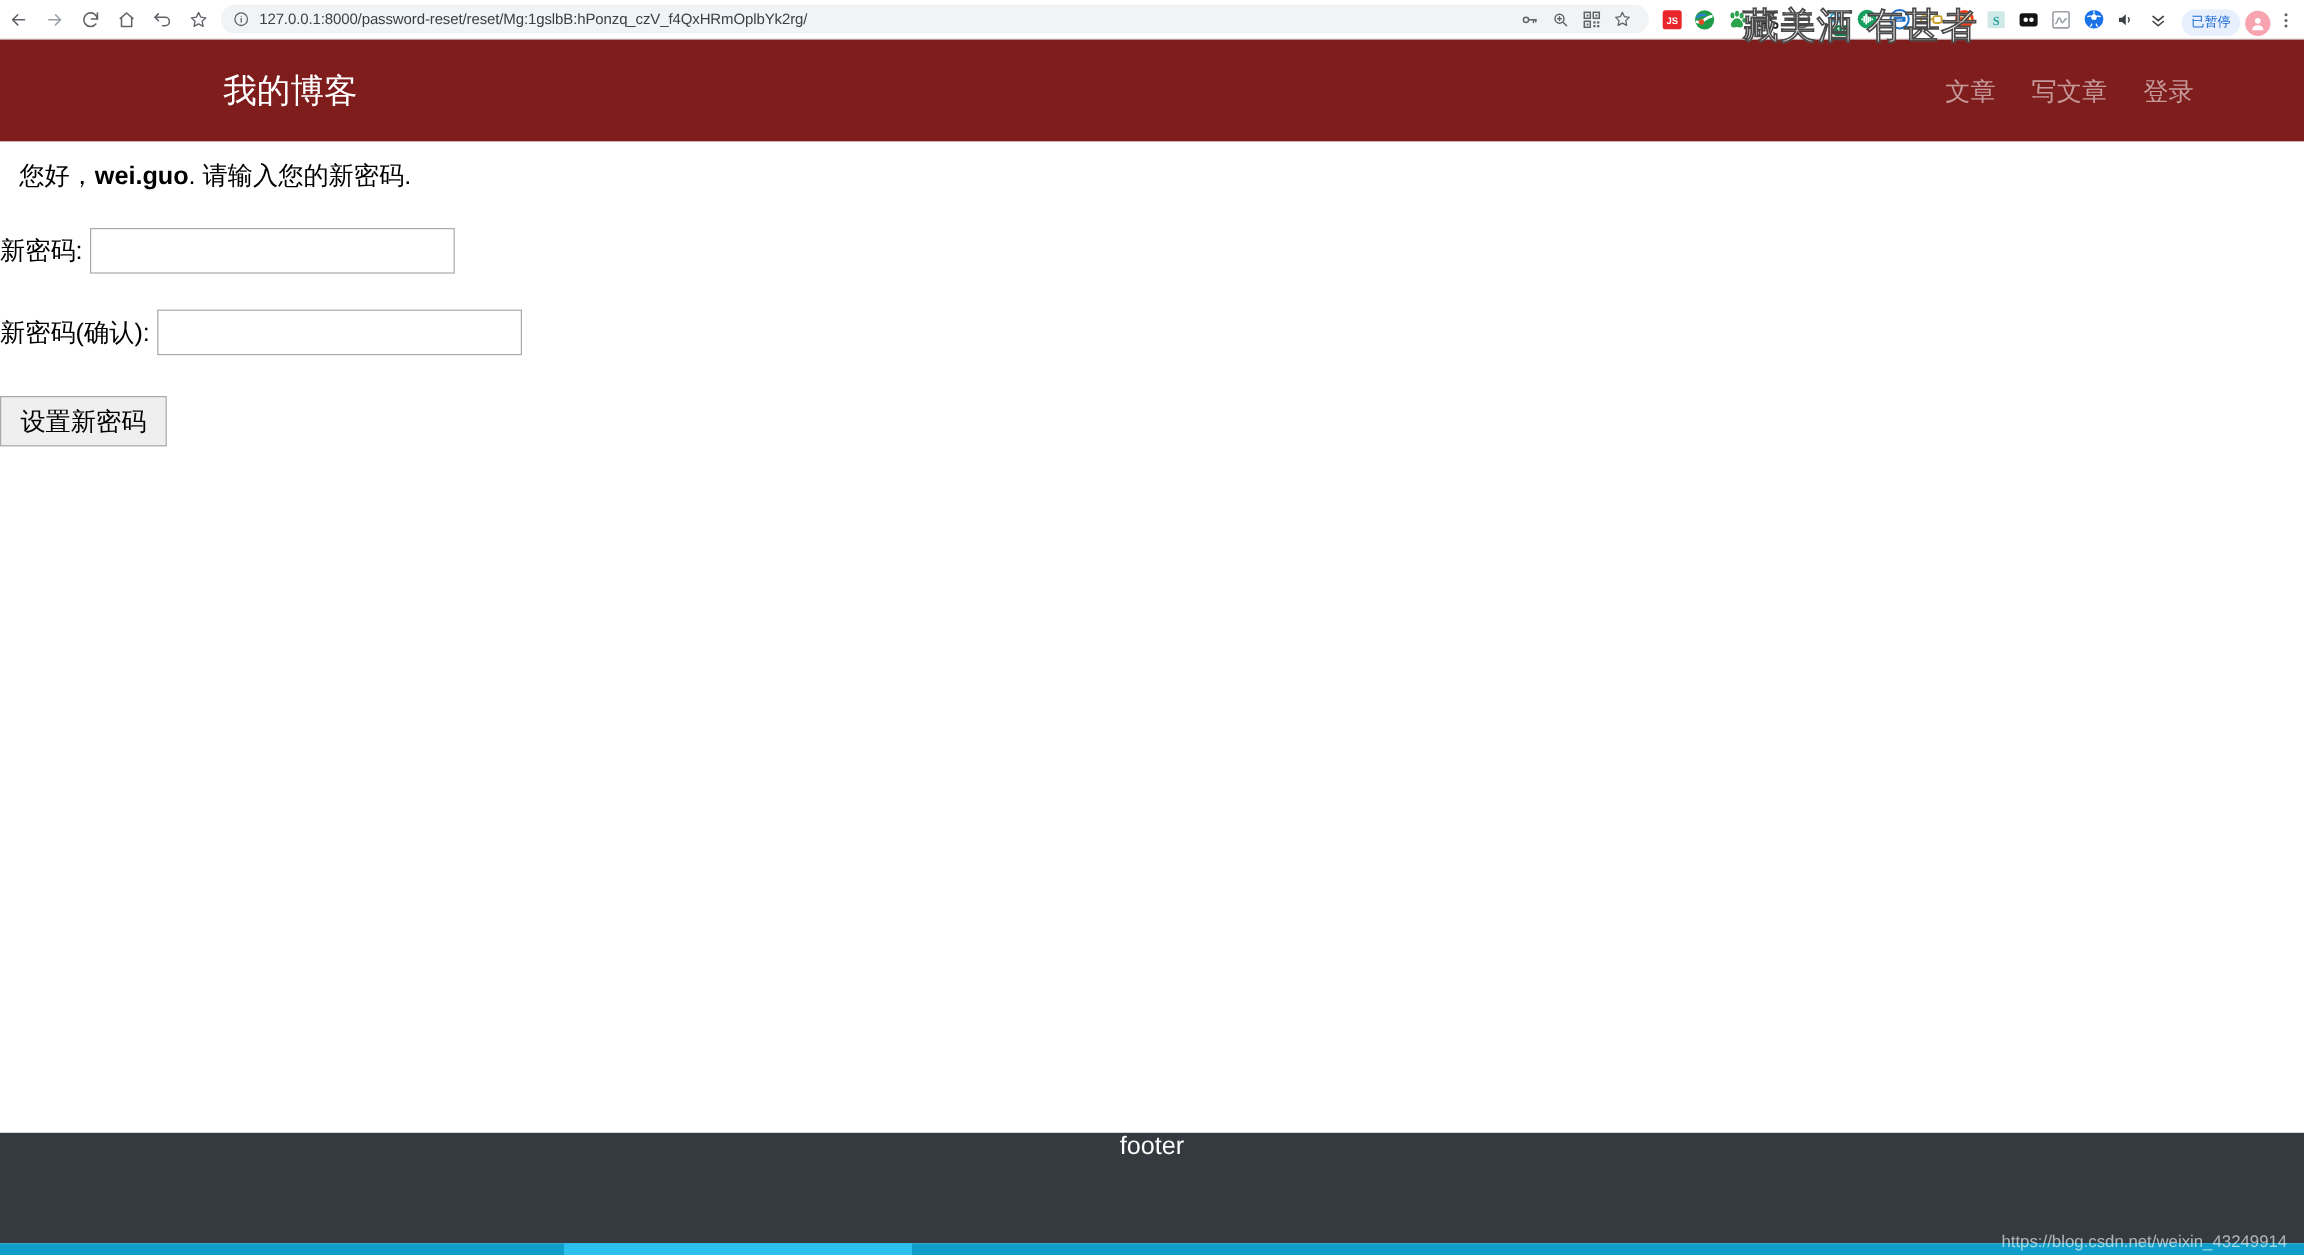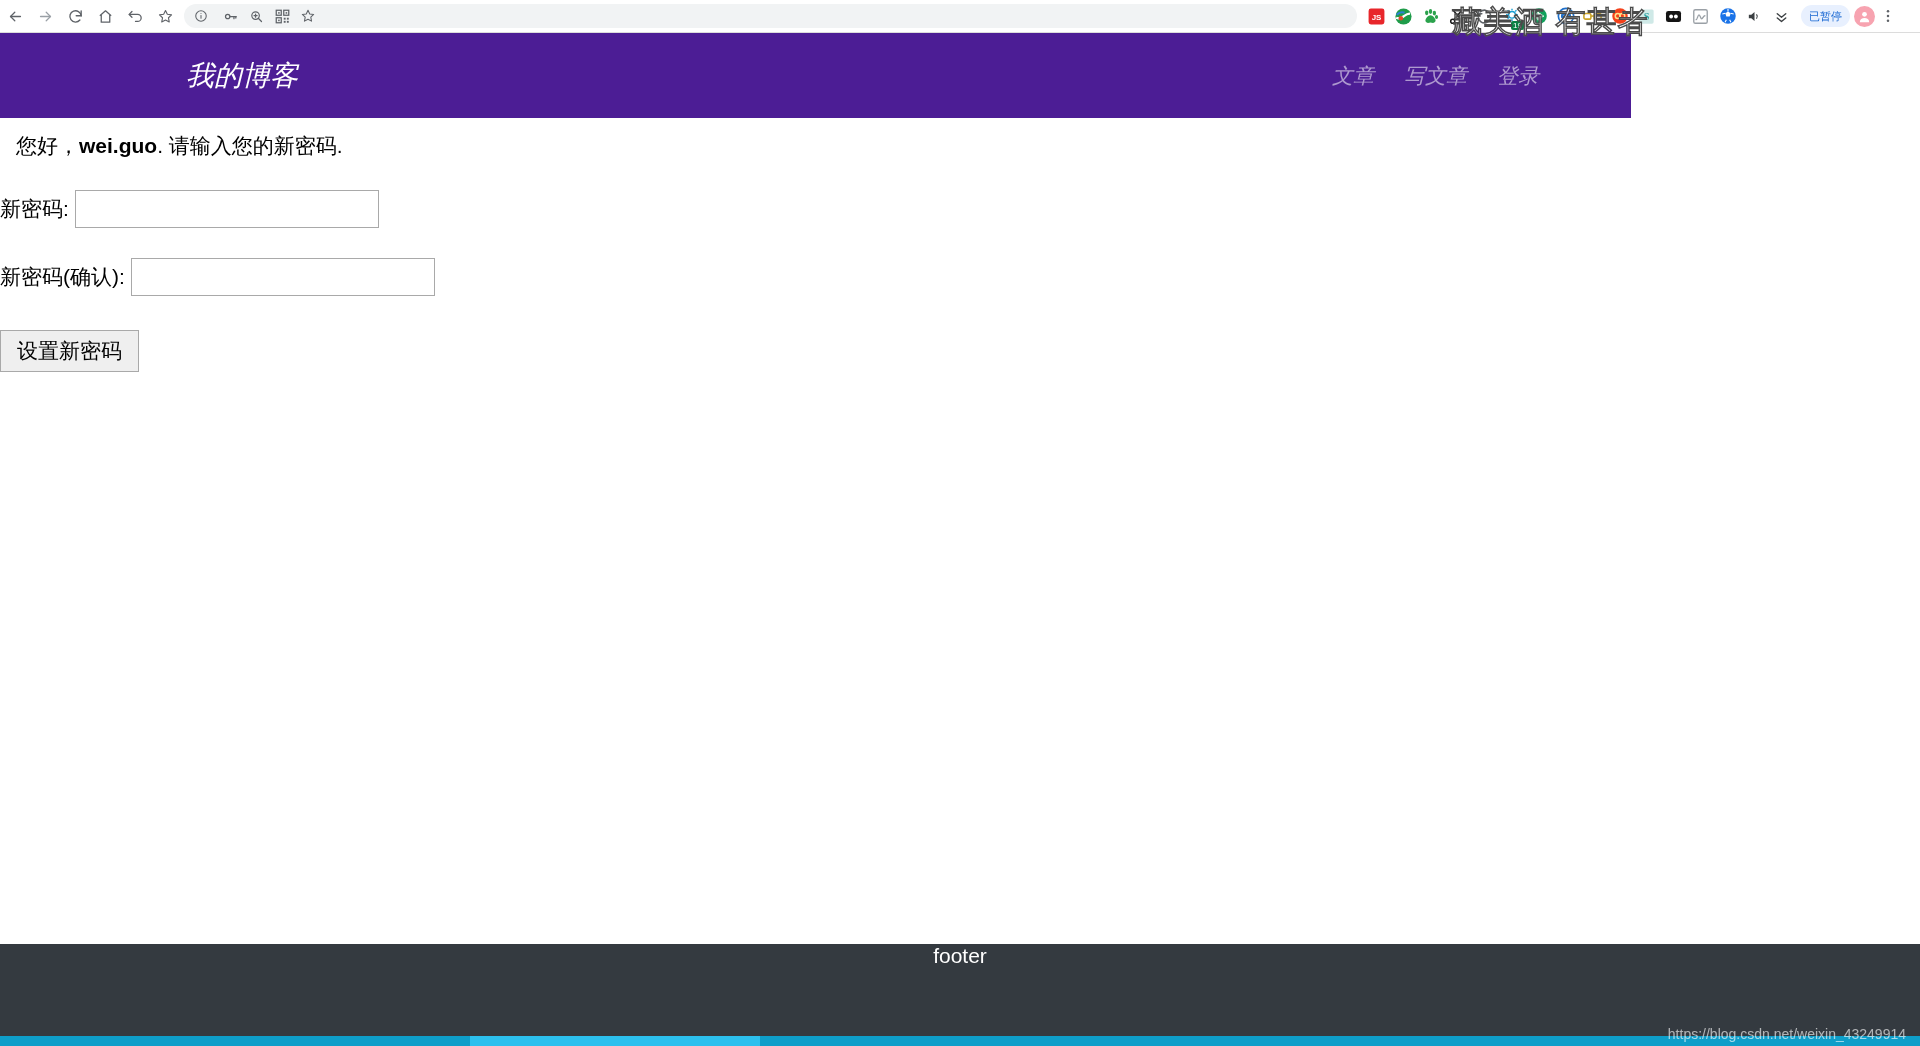--- a/index.html
+++ b/index.html
@@ -54,23 +54,23 @@
   }
   .omni-ico {
     flex: 0 0 auto;
     width: 24px; height: 22px;
     display: flex; align-items: center; justify-content: center;
     color: #5f6368;
     margin-left: 2px;
   }
 
   #ext-strip {
-    display: flex; align-items: center;
+    display: flex; align-items: flex-end;
     flex: 0 0 auto;
-    padding-right: 19px;
+    padding-right: 2px;
   }
   .ext {
     width: 27px; height: 27px;
     display: flex; align-items: center; justify-content: center;
     position: relative; flex: 0 0 auto;
   }
   .ext svg, .ext .glyph { display: block; }
   .badge-19 {
     position: absolute;
     right: 1px; bottom: 0px;
@@ -112,23 +112,23 @@
     white-space: nowrap;
     pointer-events: none;
     z-index: 40;
     text-shadow: 0 0 1px rgba(255,255,255,0.8);
   }
 
   
   #site-navbar {
     position: absolute;
     top: 33px; left: 0;
-    width: 1631px; height: 85px;
-    background: #4c1d95;
-    display: flex; align-items: center; font-style: italic;
+    width: 1920px; height: 85px;
+    background: #7f1d1d;
+    display: flex; align-items: center;
   }
   #brand {
     color: #ffffff;
     font-size: 28px;
     margin-left: 186px;
     white-space: nowrap;
   }
   #navlinks {
     margin-left: auto;
     margin-right: 92px;
@@ -265,20 +265,21 @@
   </div>
 
   <div id="omnibox">
     <span class="info-ico">
       <svg width="14" height="14" viewBox="0 0 24 24" fill="none" stroke="#5f6368" stroke-width="1.8">
           <circle cx="12" cy="12" r="9"></circle>
           <path d="M12 11v5" stroke-linecap="round"></path>
           <circle cx="12" cy="7.8" r="0.9" fill="#5f6368" stroke="none"></circle>
         </svg>
     </span>
+    <span id="url-text">127.0.0.1:8000/password-reset/reset/Mg:1gslbB:hPonzq_czV_f4QxHRmOplbYk2rg/</span>
     <span class="omni-ico">
       <svg width="15" height="15" viewBox="0 0 24 24" fill="none" stroke="#5f6368" stroke-width="2" stroke-linecap="round">
           <circle cx="7.5" cy="12" r="3.5"></circle>
           <path d="M11 12h10"></path>
           <path d="M17.5 12v3.5"></path>
           <path d="M20.5 12v2.5"></path>
         </svg>
     </span>
     <span class="omni-ico">
       <svg width="15" height="15" viewBox="0 0 24 24" fill="none" stroke="#5f6368" stroke-width="1.9" stroke-linecap="round">

